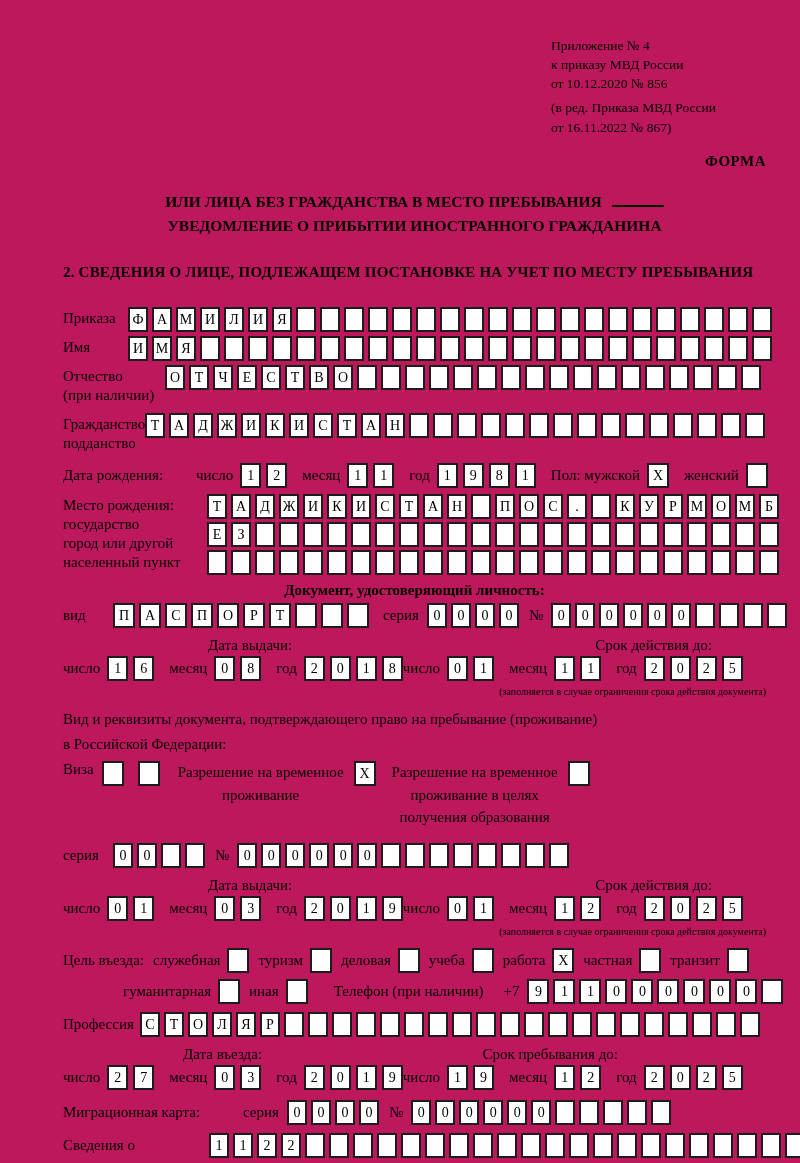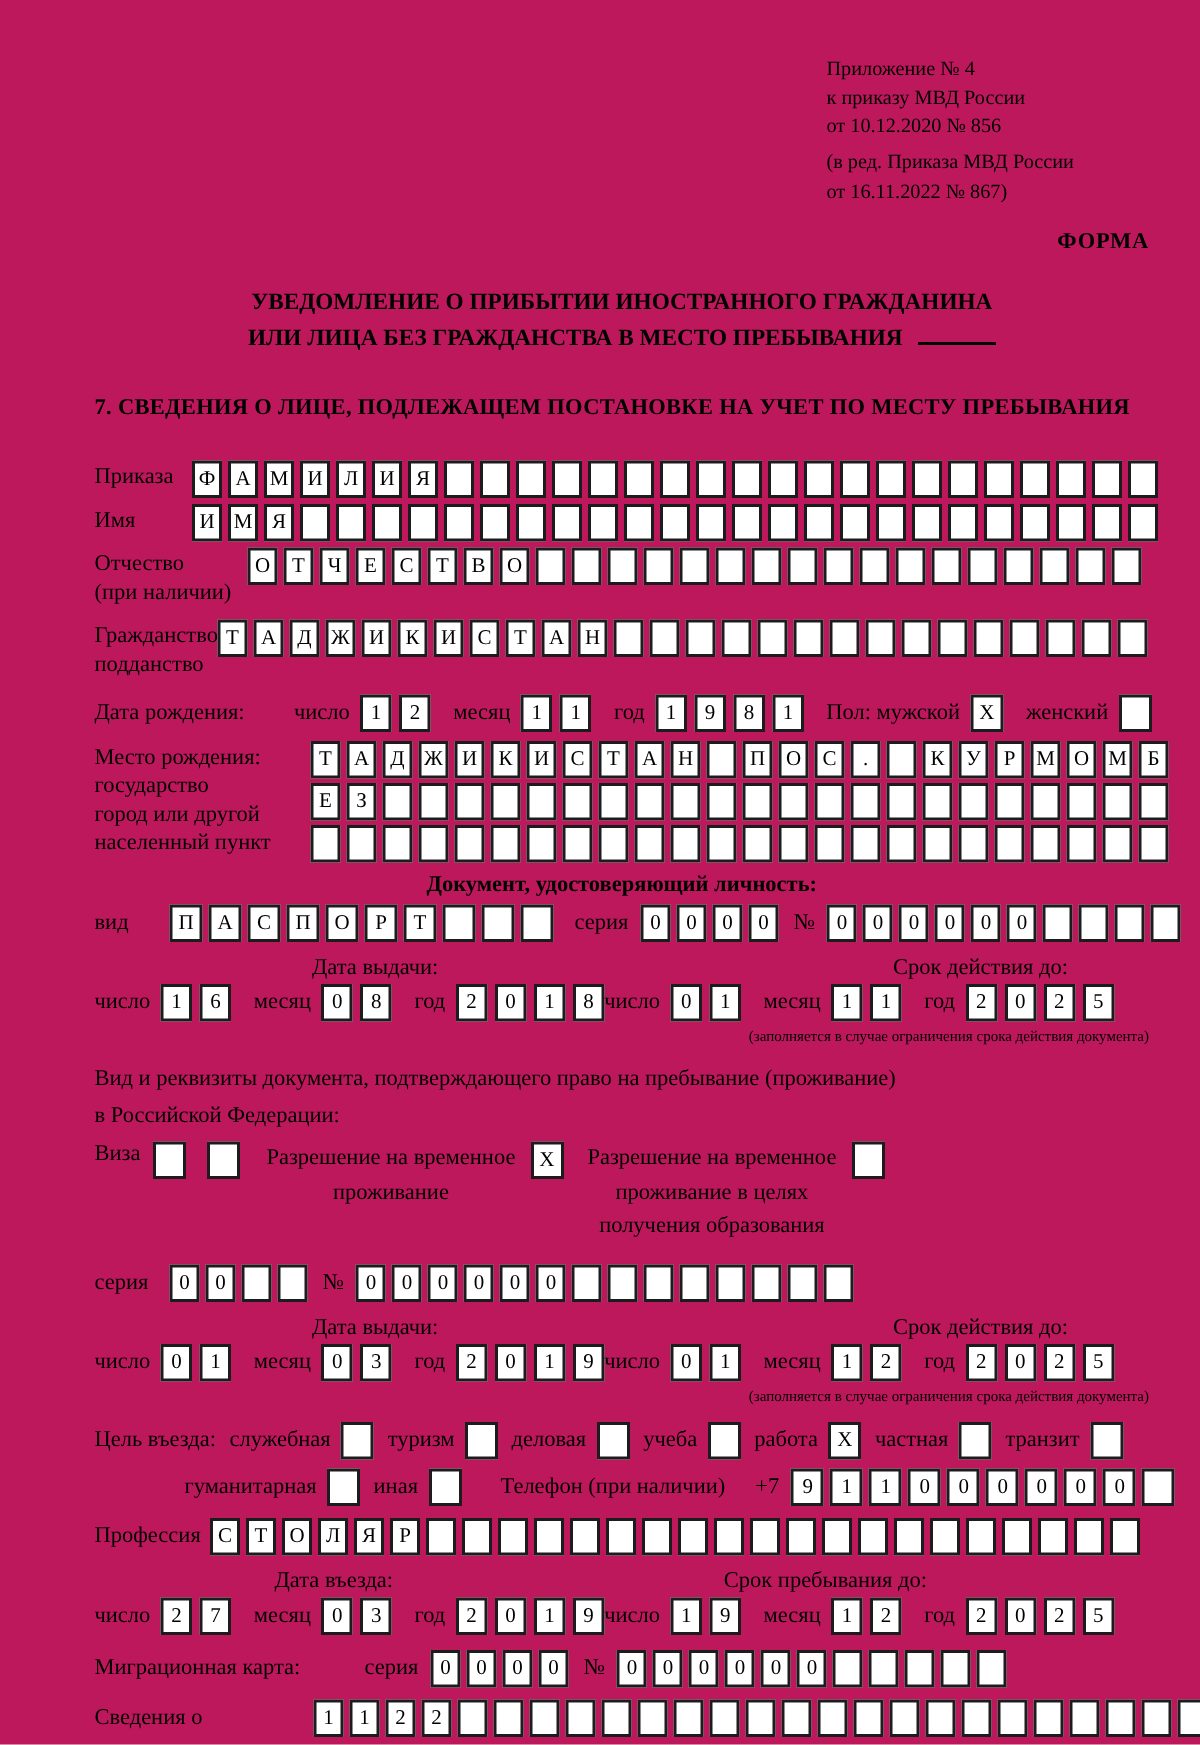--- a/index.html
+++ b/index.html
@@ -80,25 +80,25 @@
     <div>от 10.12.2020 № 856</div>
     <div class="amendment">
       <div>(в ред. Приказа МВД России</div>
       <div>от 16.11.2022 № 867)</div>
     </div>
   </div>
 
   <div class="forma">ФОРМА</div>
 
   <div class="title">
+    <div><span>ИЛИ ЛИЦА БЕЗ ГРАЖДАНСТВА В МЕСТО ПРЕБЫВАНИЯ</span><span class="blank"></span></div>
     <div>УВЕДОМЛЕНИЕ О ПРИБЫТИИ ИНОСТРАННОГО ГРАЖДАНИНА</div>
-    <div><span>ИЛИ ЛИЦА БЕЗ ГРАЖДАНСТВА В МЕСТО ПРЕБЫВАНИЯ</span><span class="blank"></span></div>
-  </div>
-
-  <div class="section">7. СВЕДЕНИЯ О ЛИЦЕ, ПОДЛЕЖАЩЕМ ПОСТАНОВКЕ НА УЧЕТ ПО МЕСТУ ПРЕБЫВАНИЯ</div>
+  </div>
+
+  <div class="section">2. СВЕДЕНИЯ О ЛИЦЕ, ПОДЛЕЖАЩЕМ ПОСТАНОВКЕ НА УЧЕТ ПО МЕСТУ ПРЕБЫВАНИЯ</div>
 
   <div class="frow r-surname">
     <span class="lbl">Приказа</span>
     <div class="grid">
         <span class="cell">Ф</span>
         <span class="cell">А</span>
         <span class="cell">М</span>
         <span class="cell">И</span>
         <span class="cell">Л</span>
         <span class="cell">И</span>

